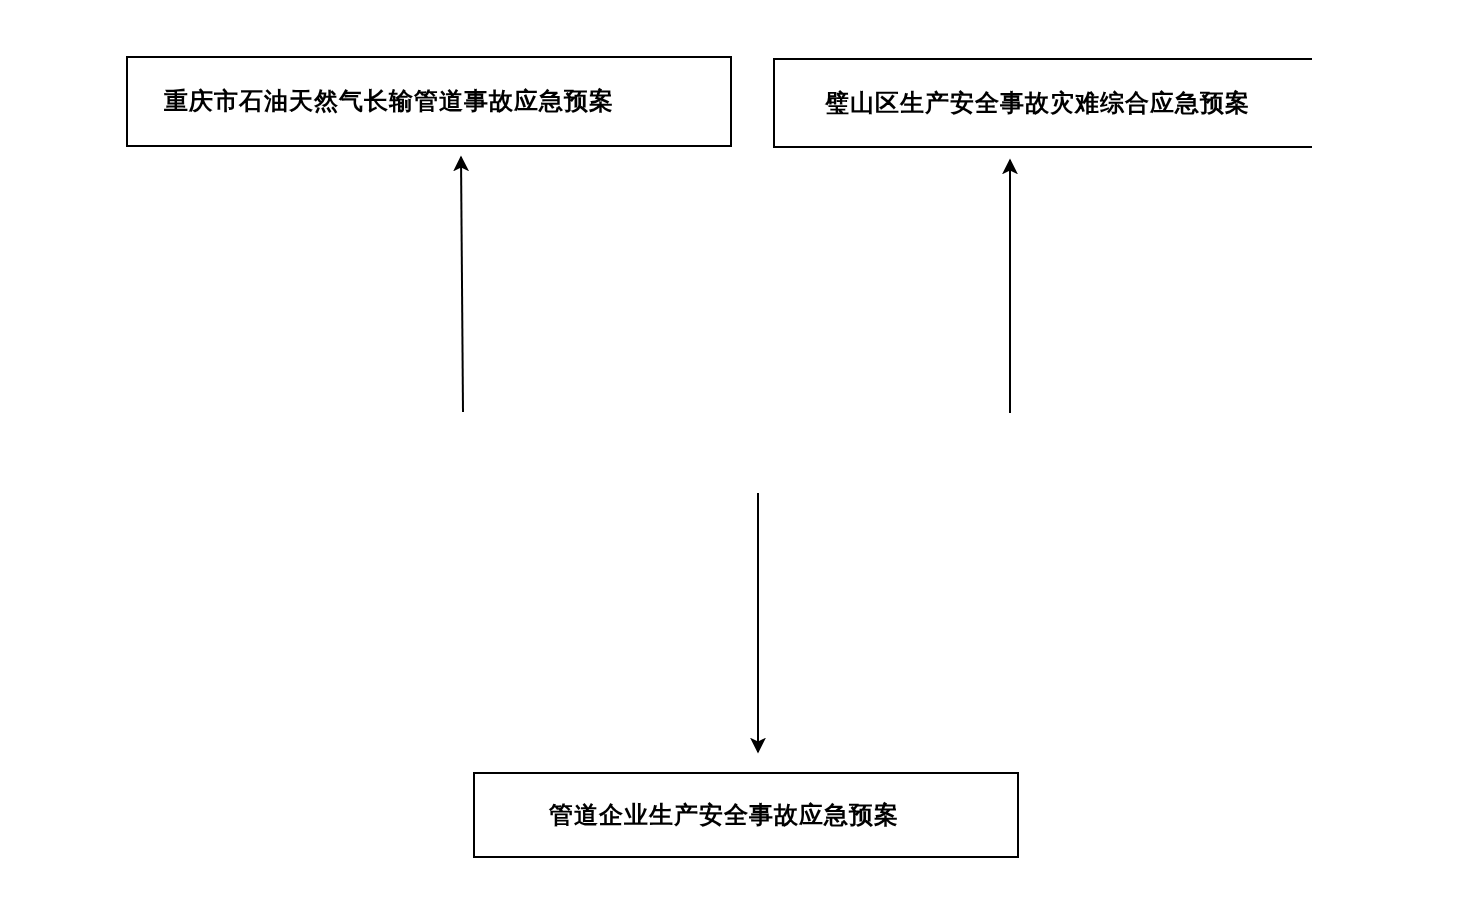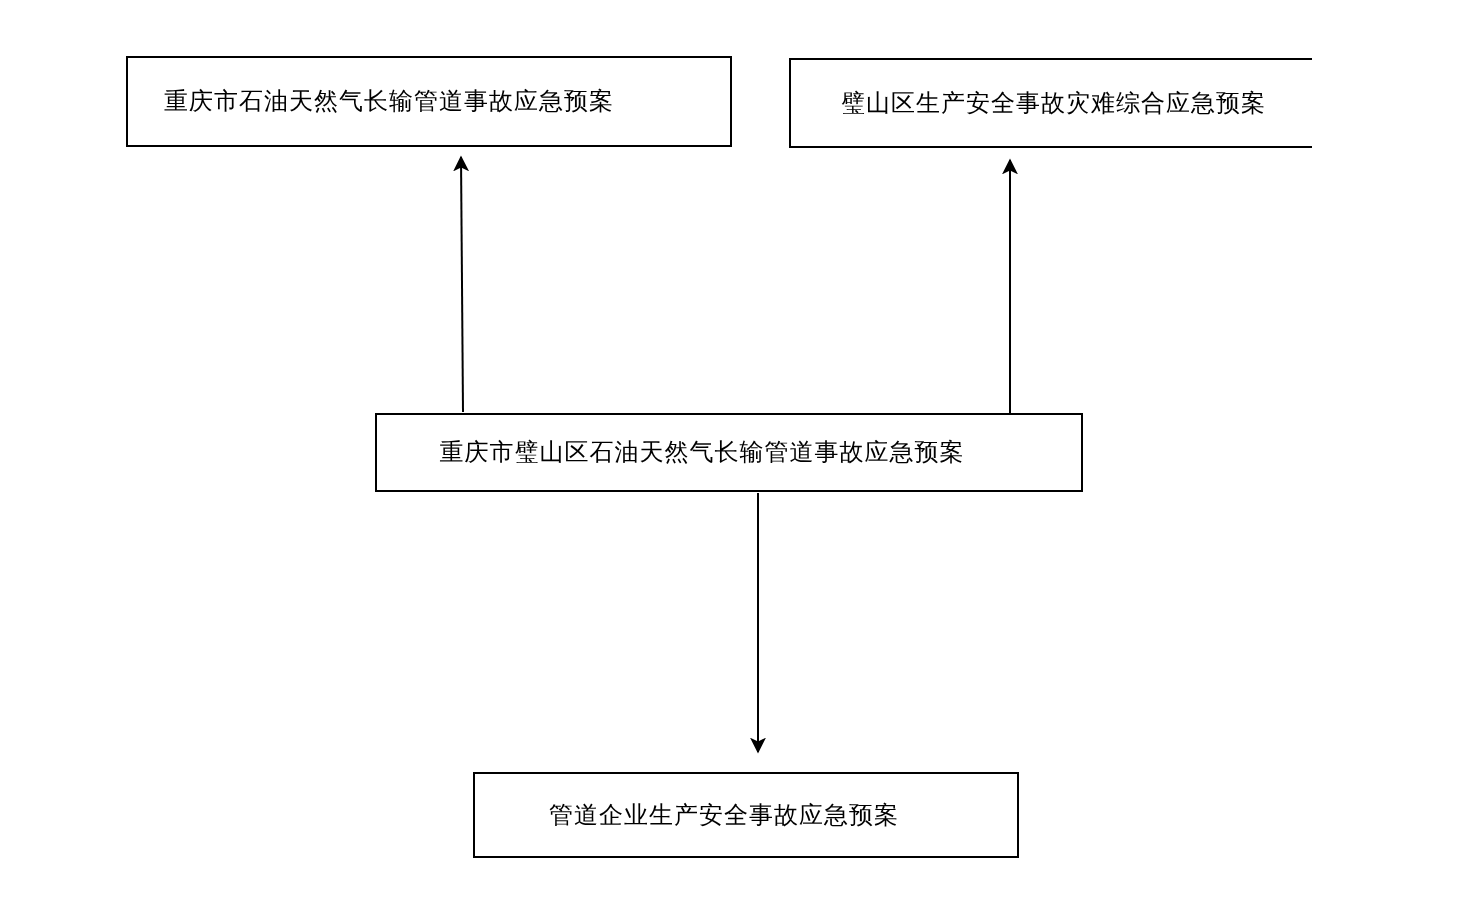--- a/index.html
+++ b/index.html
@@ -7,39 +7,40 @@
     padding: 0;
     background: #ffffff;
   }
   .canvas {
     position: relative;
     width: 1312px;
     height: 920px;
     background: #ffffff;
     overflow: hidden;
     font-family: "Liberation Serif", "DejaVu Serif", serif;
+    font-weight: bold;
   }
   .node {
     position: absolute;
     box-sizing: border-box;
     background: #ffffff;
     border: 2px solid #000000;
     display: flex;
     align-items: center;
     justify-content: center;
     text-align: center;
     color: #000000;
     font-size: 24px;
     letter-spacing: 1px;
     line-height: 1.2;
     white-space: nowrap;
   }
   
   .node-top-left   { left: 126px; top: 56px;  width: 606px; height: 91px; padding-right: 80px; }
-  .node-top-right  { left: 789px; top: 58px;  width: 605px; height: 90px; padding-right: 76px; }
+  .node-top-right  { left: 773px; top: 58px;  width: 605px; height: 90px; padding-right: 76px; }
   .node-middle     { left: 375px; top: 413px; width: 708px; height: 79px; padding-right: 54px; }
   .node-bottom     { left: 473px; top: 772px; width: 546px; height: 86px; padding-right: 44px; }
   .edges {
     position: absolute;
     left: 0;
     top: 0;
     width: 1475px;
     height: 920px;
     pointer-events: none;
   }
@@ -66,21 +67,18 @@
   </svg>
 
   <div class="node node-top-left">
     <span>重庆市石油天然气长输管道事故应急预案</span>
   </div>
 
   <div class="node node-top-right">
     <span>璧山区生产安全事故灾难综合应急预案</span>
   </div>
 
-  <div class="node node-middle">
-    <span>重庆市璧山区石油天然气长输管道事故应急预案</span>
-  </div>
 
   <div class="node node-bottom">
     <span>管道企业生产安全事故应急预案</span>
   </div>
 
 </div>
 
 </body></html>

